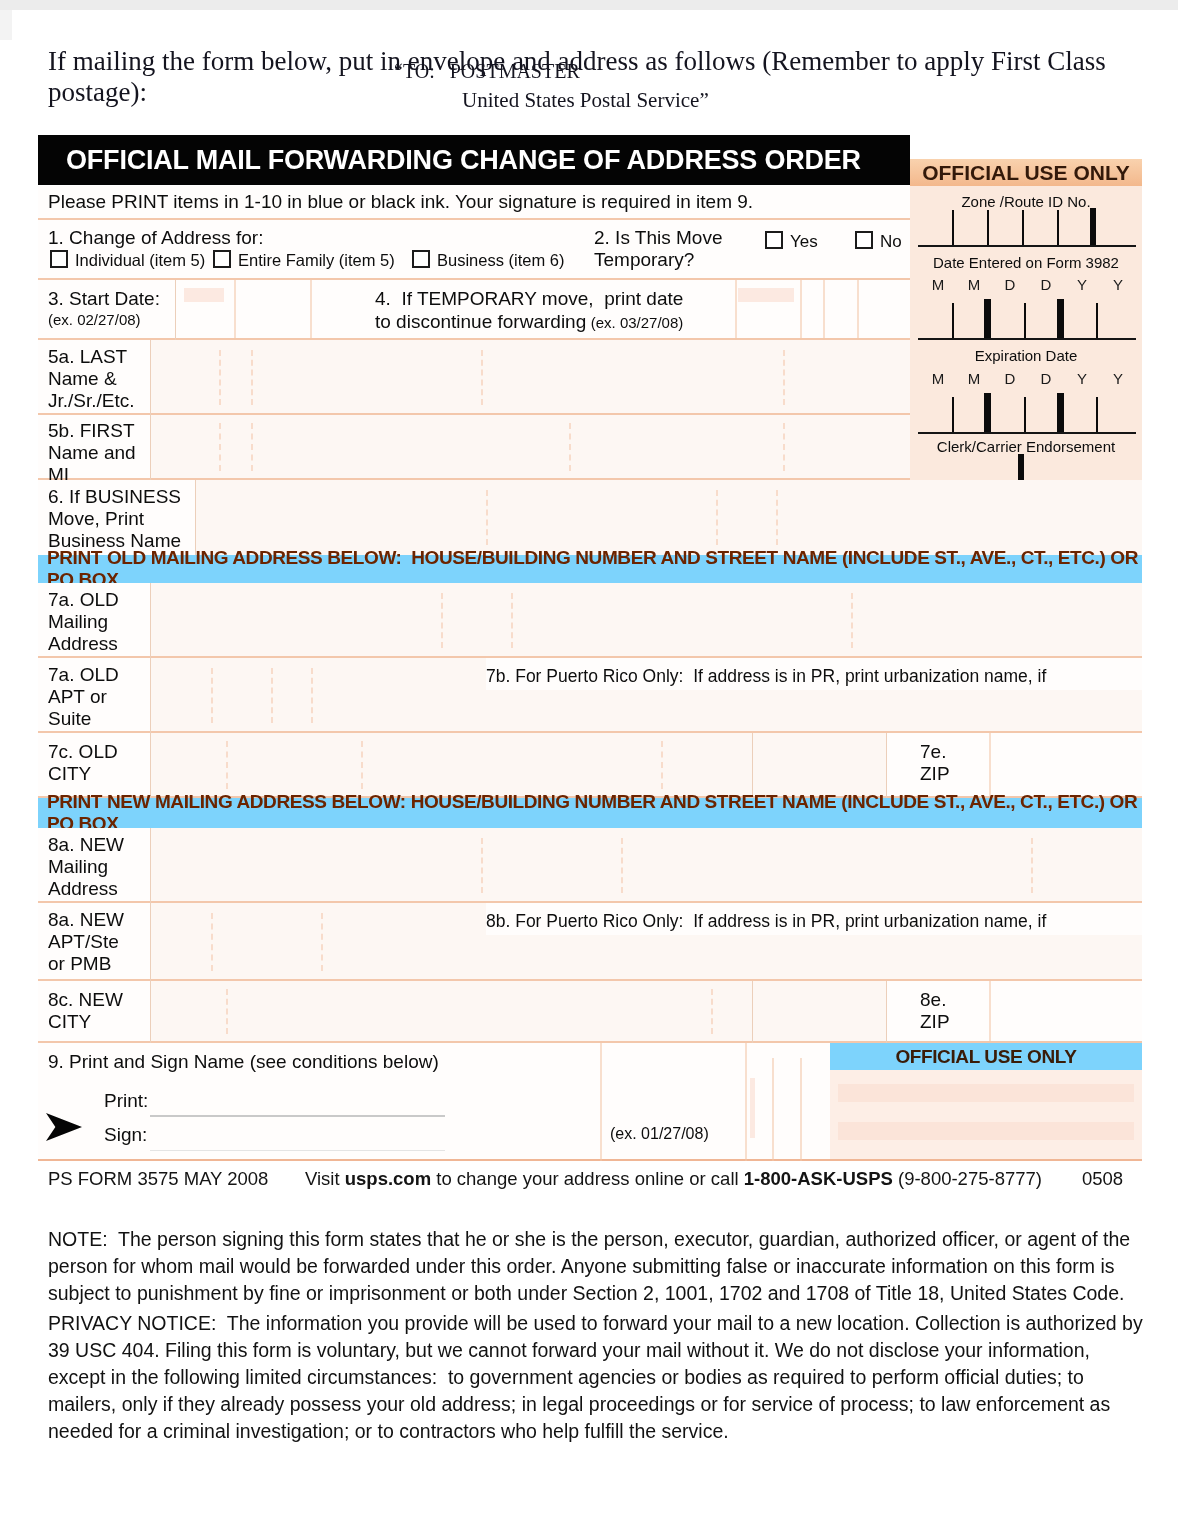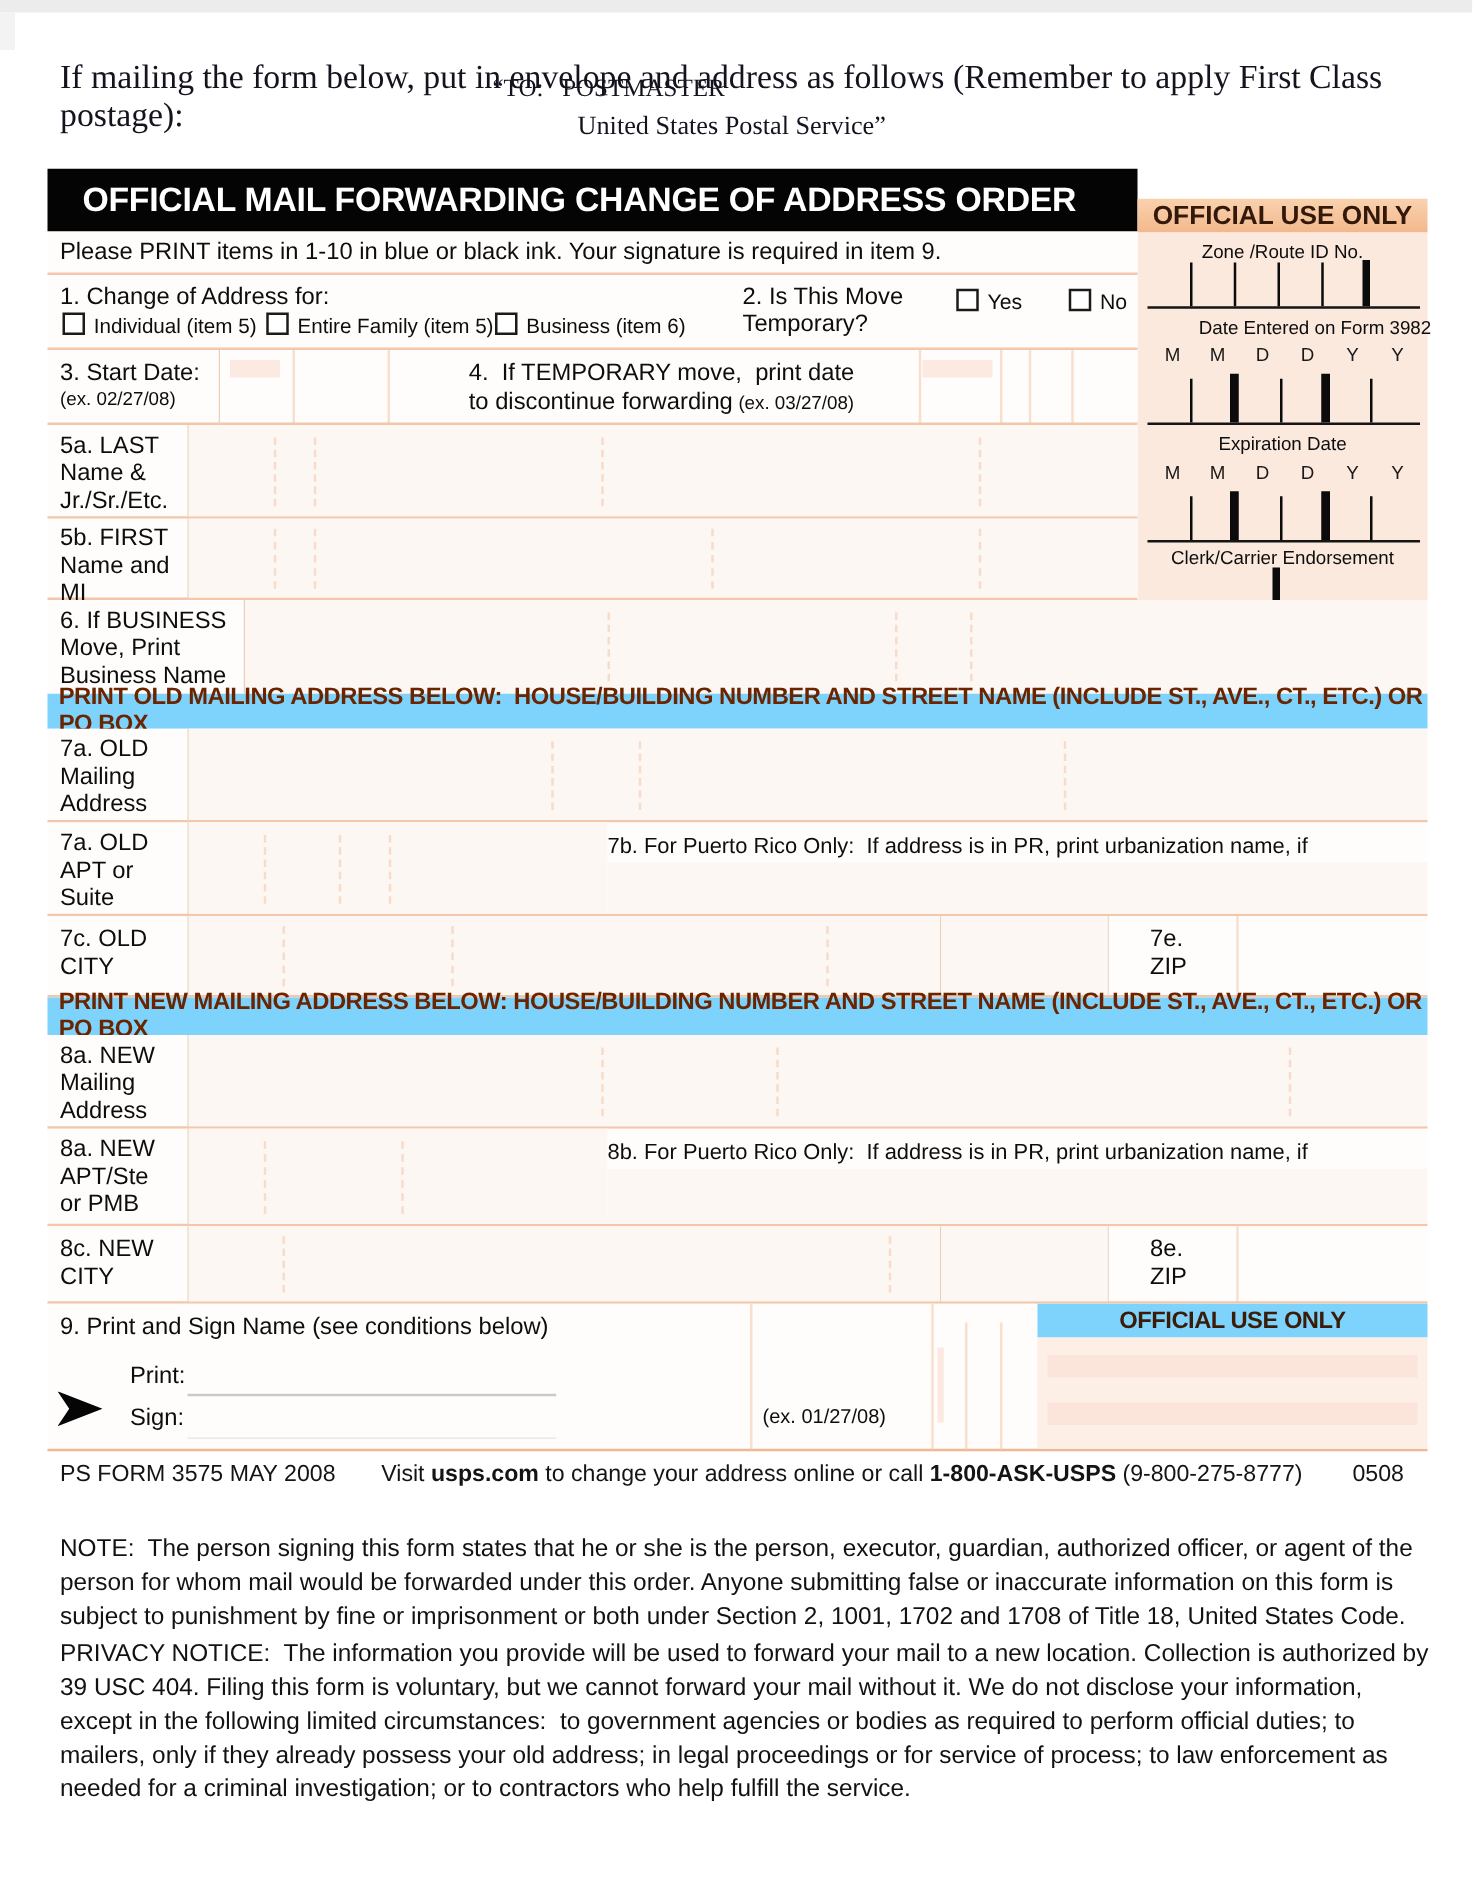--- a/index.html
+++ b/index.html
@@ -57,21 +57,21 @@
   <div class="abs panel" style="left:910px;top:186px;width:232px;height:296px;">
     <div class="abs tiny" style="left:0;top:7px;width:232px;text-align:center;">Zone /Route ID No.</div>
 
     <div class="abs combline" style="left:8px;top:59px;width:218px;"></div>
     <div class="abs tick" style="left:42px;top:24px;width:2px;height:35px;"></div>
     <div class="abs tick" style="left:77px;top:24px;width:2px;height:35px;"></div>
     <div class="abs tick" style="left:112px;top:24px;width:2px;height:35px;"></div>
     <div class="abs tick" style="left:147px;top:24px;width:2px;height:35px;"></div>
     <div class="abs tick" style="left:180px;top:22px;width:6px;height:37px;"></div>
 
-    <div class="abs tiny" style="left:0;top:68px;width:232px;text-align:center;margin-left:26px;">Date Entered on Form 3982</div>
+    <div class="abs tiny" style="left:0;top:68px;width:232px;text-align:center;">Date Entered on Form 3982</div>
     <div class="abs letters" style="left:10px;top:90px;">
       <span>M</span>
       <span>M</span>
       <span>D</span>
       <span>D</span>
       <span>Y</span>
       <span>Y</span>
     </div>
     <div class="abs combline" style="left:8px;top:152px;width:218px;"></div>
     <div class="abs tick" style="left:42px;top:117px;width:2px;height:35px;"></div>
@@ -105,21 +105,21 @@
   </div>
 
   <div class="abs cellrow" style="left:38px;top:220px;width:872px;height:60px;">
     <div class="abs lbl" style="left:10px;top:7px;">1. Change of Address for:</div>
     <div class="abs" style="left:12px;top:30px;font-size:16.5px;">
       <span class="cb"></span><span>Individual (item 5)</span>
     </div>
     <div class="abs" style="left:175px;top:30px;font-size:16.5px;">
       <span class="cb"></span><span>Entire Family (item 5)</span>
     </div>
-    <div class="abs" style="left:358px;top:30px;font-size:16.5px;">
+    <div class="abs" style="left:374px;top:30px;font-size:16.5px;">
       <span class="cb"></span><span>Business (item 6)</span>
     </div>
     <div class="abs lbl ml" style="left:556px;top:7px;">2. Is This Move
 Temporary?</div>
     <div class="abs" style="left:727px;top:11px;font-size:17px;">
       <span class="cb"></span><span>Yes</span>
     </div>
     <div class="abs" style="left:817px;top:11px;font-size:17px;">
       <span class="cb"></span><span>No</span>
     </div>

